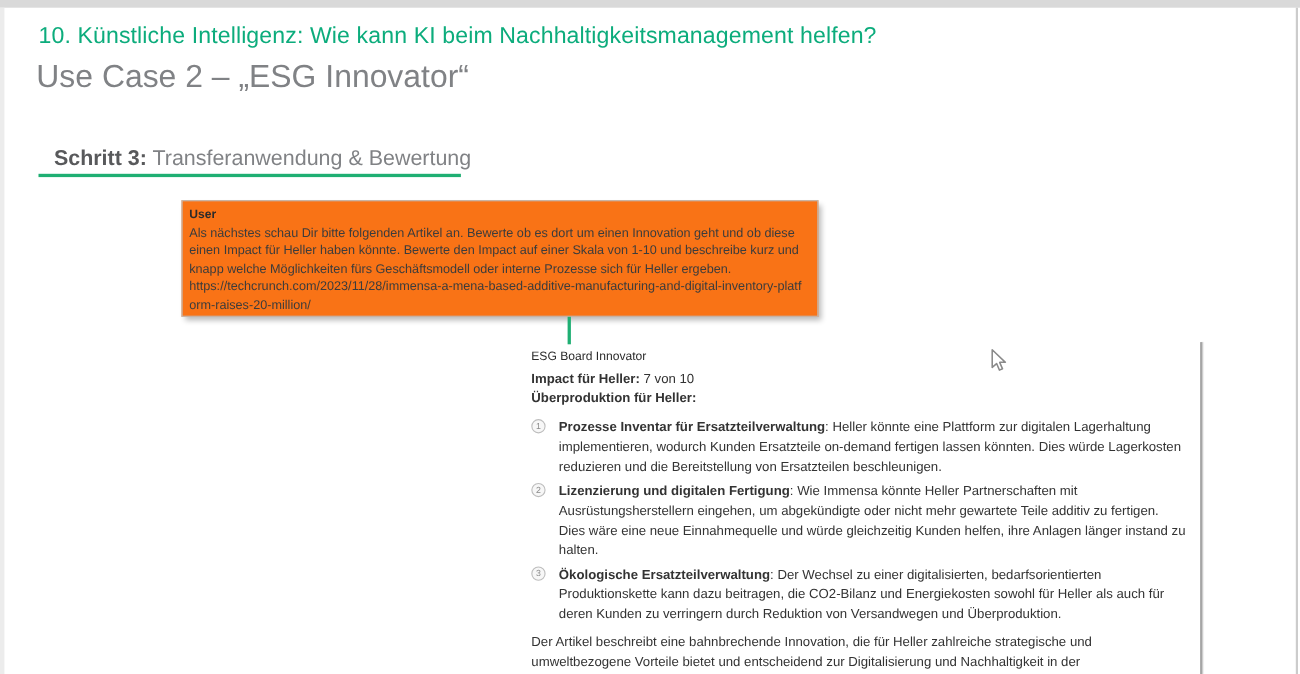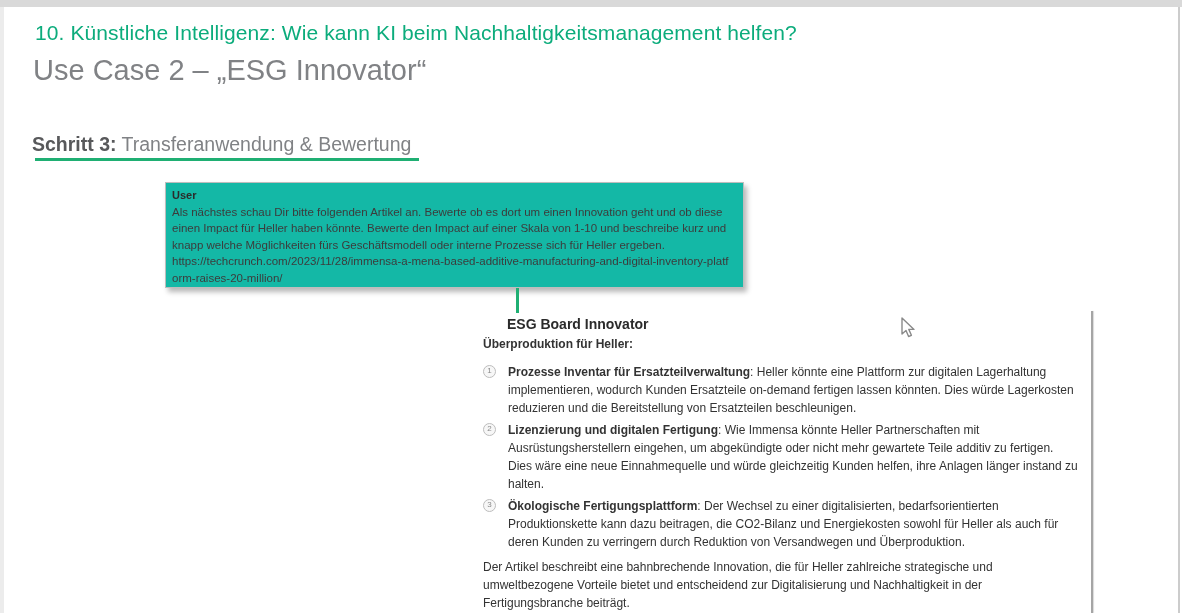--- a/index.html
+++ b/index.html
@@ -25,47 +25,47 @@
   }
   .kicker {
     position: absolute; left: 35px; top: 21px;
     font-size: 21px; color: #0cac7c; letter-spacing: 0.1px;
   }
   .slide-title {
     position: absolute; left: 33px; top: 54px;
     font-size: 29px; color: #808285;
   }
   .section-heading {
-    position: absolute; left: 32px; top: 133px;
+    position: absolute; left: 49px; top: 133px;
     font-size: 19.5px; color: #808285;
   }
   .section-heading .label { font-weight: bold; color: #58595b; }
   .section-underline {
     position: absolute; left: 35px; top: 158px; width: 384px; height: 3px;
     background: #1faf73;
   }
   .user-card {
     position: absolute; left: 165px; top: 182px; width: 579px; height: 106px;
-    background: #14b8a6;
+    background: #f97316;
     border: 1px solid #bdbdbd;
     box-shadow: 3px 4px 5px rgba(0,0,0,0.28);
     padding: 4px 9px 0 6px;
     font-size: 11.5px; line-height: 16.5px; color: #3c3c3c;
   }
   .user-card .author { font-weight: bold; font-size: 11px; color: #2b2b2b; }
   .user-card .link { word-break: break-all; }
   .connector-line {
     position: absolute; left: 516px; top: 288px; width: 3px; height: 25px;
     background: #1faf73;
   }
   .assistant {
     position: absolute; left: 483px; top: 316px; width: 596px;
     font-size: 12px; line-height: 16.8px; color: #333333;
   }
-  .assistant .author { font-weight: bold; font-size: 14px; color: #2b2b2b; margin-bottom: 3px; margin-left: 24px; }
+  .assistant .author { font-weight: normal; font-size: 11px; color: #2b2b2b; margin-bottom: 3px; }
   .assistant .bold { font-weight: bold; }
   .assistant .list { margin-top: 10px; }
   .list-item { position: relative; padding-left: 25px; line-height: 18px; margin-bottom: 4px; }
   .num-badge {
     position: absolute; left: 0; top: 2px;
     width: 13px; height: 13px; border-radius: 50%;
     border: 1px solid #bdbdbd; background: #f7f7f7;
     font-size: 8px; color: #8a8a8a;
     display: flex; align-items: center; justify-content: center;
   }
@@ -96,34 +96,35 @@
   <div class="author">User</div>
   <div><span>Als nächstes schau Dir bitte folgenden Artikel an. Bewerte ob es dort um einen Innovation geht und ob diese einen Impact für Heller haben könnte. Bewerte den Impact auf einer Skala von 1-10 und beschreibe kurz und knapp welche Möglichkeiten fürs Geschäftsmodell oder interne Prozesse sich für Heller ergeben.</span><br>
     <span class="link">https://techcrunch.com/2023/11/28/immensa-a-mena-based-additive-manufacturing-and-digital-inventory-platform-raises-20-million/</span>
   </div>
 </div>
 
 <div class="connector-line"></div>
 
 <div class="assistant">
   <div class="author">ESG Board Innovator</div>
+  <div><span class="bold">Impact für Heller:</span><span> 7 von 10</span></div>
   <div class="bold">Überproduktion für Heller:</div>
 
   <div class="list">
     <div class="list-item">
       <span class="num-badge">1</span>
       <span class="bold">Prozesse Inventar für Ersatzteilverwaltung</span><span>: Heller könnte eine Plattform zur digitalen Lagerhaltung implementieren, wodurch Kunden Ersatzteile on-demand fertigen lassen könnten. Dies würde Lagerkosten reduzieren und die Bereitstellung von Ersatzteilen beschleunigen.</span>
     </div>
     <div class="list-item">
       <span class="num-badge">2</span>
       <span class="bold">Lizenzierung und digitalen Fertigung</span><span>: Wie Immensa könnte Heller Partnerschaften mit Ausrüstungsherstellern eingehen, um abgekündigte oder nicht mehr gewartete Teile additiv zu fertigen. Dies wäre eine neue Einnahmequelle und würde gleichzeitig Kunden helfen, ihre Anlagen länger instand zu halten.</span>
     </div>
     <div class="list-item">
       <span class="num-badge">3</span>
-      <span class="bold">Ökologische Fertigungsplattform</span><span>: Der Wechsel zu einer digitalisierten, bedarfsorientierten Produktionskette kann dazu beitragen, die CO2-Bilanz und Energiekosten sowohl für Heller als auch für deren Kunden zu verringern durch Reduktion von Versandwegen und Überproduktion.</span>
+      <span class="bold">Ökologische Ersatzteilverwaltung</span><span>: Der Wechsel zu einer digitalisierten, bedarfsorientierten Produktionskette kann dazu beitragen, die CO2-Bilanz und Energiekosten sowohl für Heller als auch für deren Kunden zu verringern durch Reduktion von Versandwegen und Überproduktion.</span>
     </div>
   </div>
 
   <div class="closing">Der Artikel beschreibt eine bahnbrechende Innovation, die für Heller zahlreiche strategische und umweltbezogene Vorteile bietet und entscheidend zur Digitalisierung und Nachhaltigkeit in der Fertigungsbranche beiträgt.</div>
 </div>
 
 <div class="divider-line"></div>
 
 <svg class="cursor" viewBox="0 0 20 24">
   <polygon points="4,2 4,18 8,14.5 10.6,20.5 13.4,19.3 10.8,13.4 16,13.4" fill="#ffffff" stroke="#8a8a8a" stroke-width="1.4" stroke-linejoin="round"></polygon>

